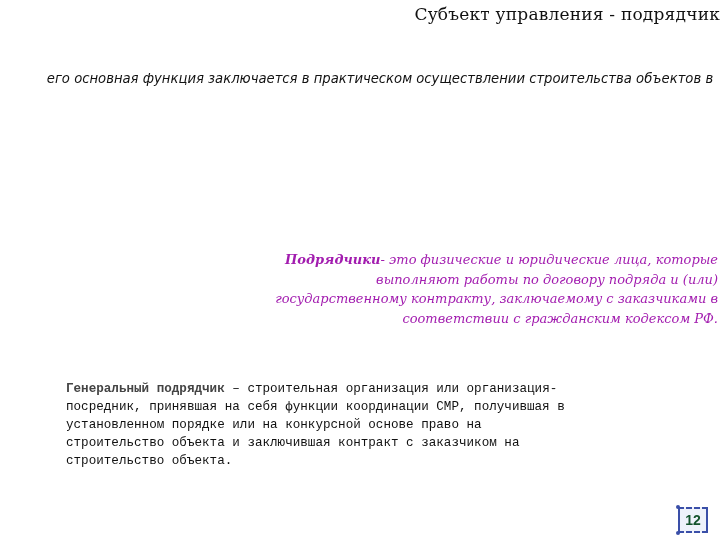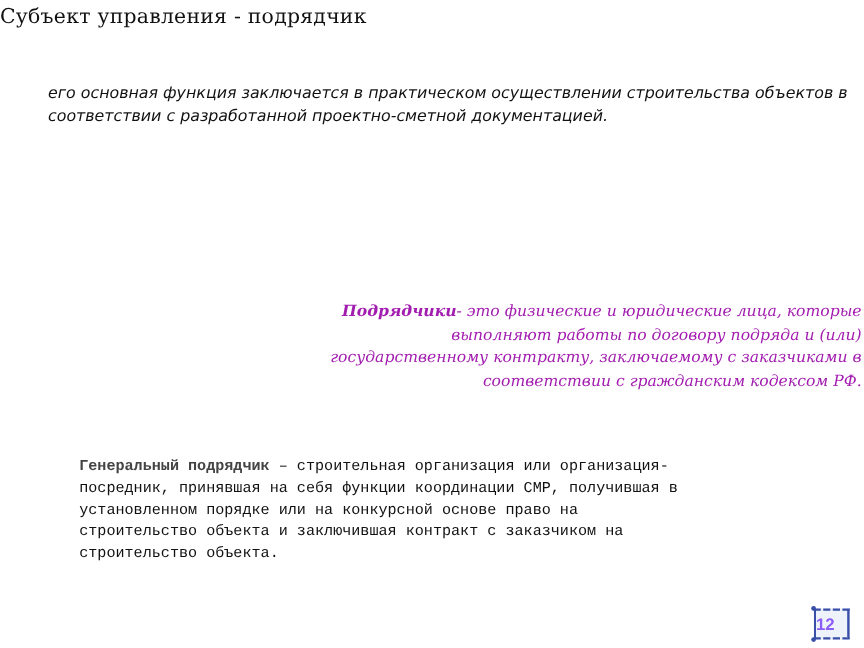--- a/index.html
+++ b/index.html
@@ -15,31 +15,32 @@
       width: 720px;
       height: 540px;
       background: #ffffff;
       color: #000000;
     }
     .title {
       position: absolute;
       left: 0;
       top: 4px;
       width: 720px;
-      text-align: left;
+      text-align: right;
       font-family: "DejaVu Serif", serif;
       font-size: 17px;
       color: #111111;
       letter-spacing: 0.2px;
     }
     .intro {
       position: absolute;
       left: 40px;
       top: 69px;
       width: 680px;
+      text-align: center;
       font-family: "DejaVu Sans", sans-serif;
       font-style: italic;
       font-size: 13.2px;
       line-height: 19px;
       color: #111111;
     }
     .definition {
       position: absolute;
       left: 248px;
       top: 250px;
@@ -88,25 +89,25 @@
       top: 507px;
       width: 30px;
       height: 26px;
       border: 2px solid #3a4fa8;
       border-top-style: dashed;
       border-bottom-style: dashed;
       background: #eef2fb;
       box-sizing: border-box;
       display: flex;
       align-items: center;
-      justify-content: flex-start;
+      justify-content: center;
       font-family: "Liberation Sans", sans-serif;
       font-weight: bold;
       font-size: 14px;
-      color: #8b5cf6;
+      color: #14532d;
     }
     .page-number::before,
     .page-number::after {
       content: "";
       position: absolute;
       width: 4px;
       height: 4px;
       background: #3a4fa8;
       border-radius: 50%;
     }
@@ -114,21 +115,20 @@
     .page-number::after { left: -4px; bottom: -4px; }
   </style>
 </head>
 <body>
 
 <div class="slide">
   <div class="title">Субъект управления - подрядчик</div>
 
   <div class="intro">
     <div>его основная функция заключается в практическом осуществлении строительства объектов в</div>
-    <div>соответствии с разработанной проектно-сметной документацией.</div>
   </div>
 
   <div class="definition">
     <span class="term">Подрядчики</span><span>- это физические и юридические лица, которые выполняют работы по договору подряда и (или) государственному контракту, заключаемому с заказчиками в соответствии с гражданским кодексом РФ.</span>
   </div>
 
   <div class="general">
     <span class="term">Генеральный подрядчик</span><span> – строительная организация или организация-посредник, принявшая на себя функции координации СМР, получившая в установленном порядке или на конкурсной основе право на строительство объекта и заключившая контракт с заказчиком на строительство объекта.</span>
   </div>
 

